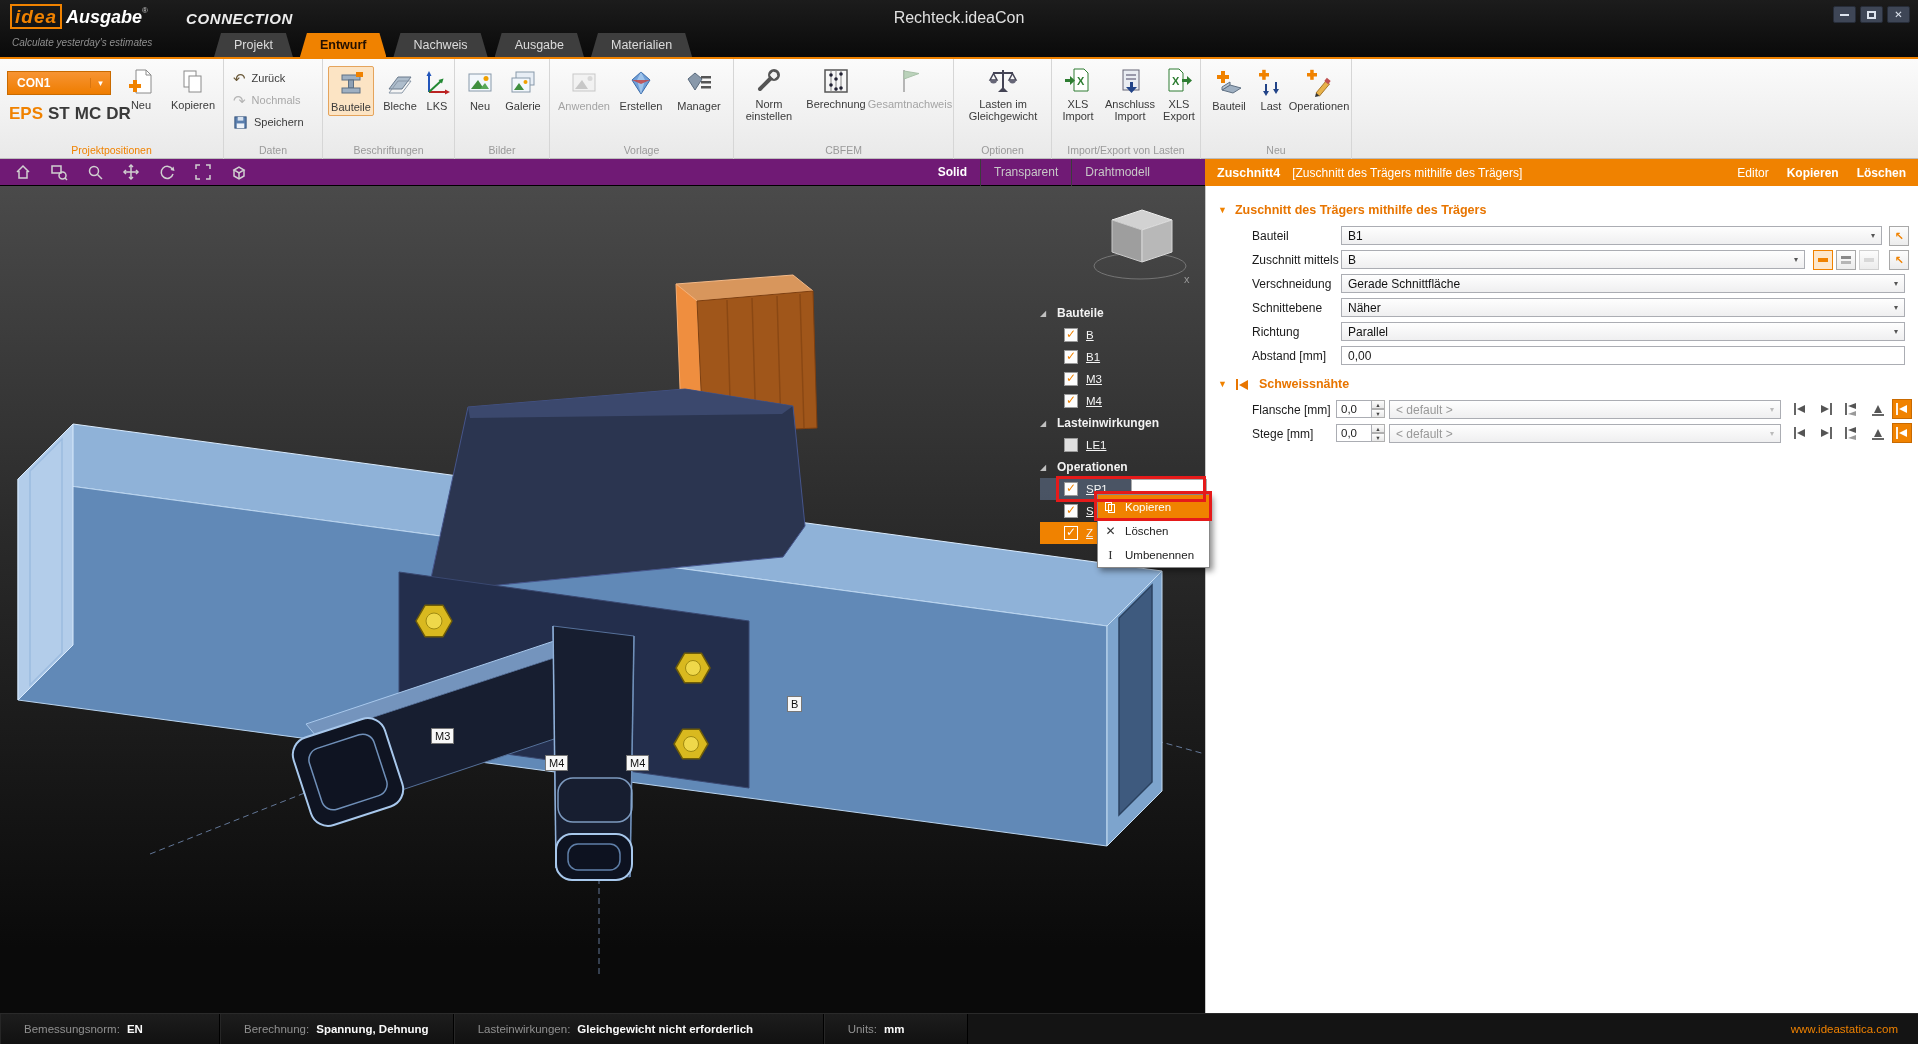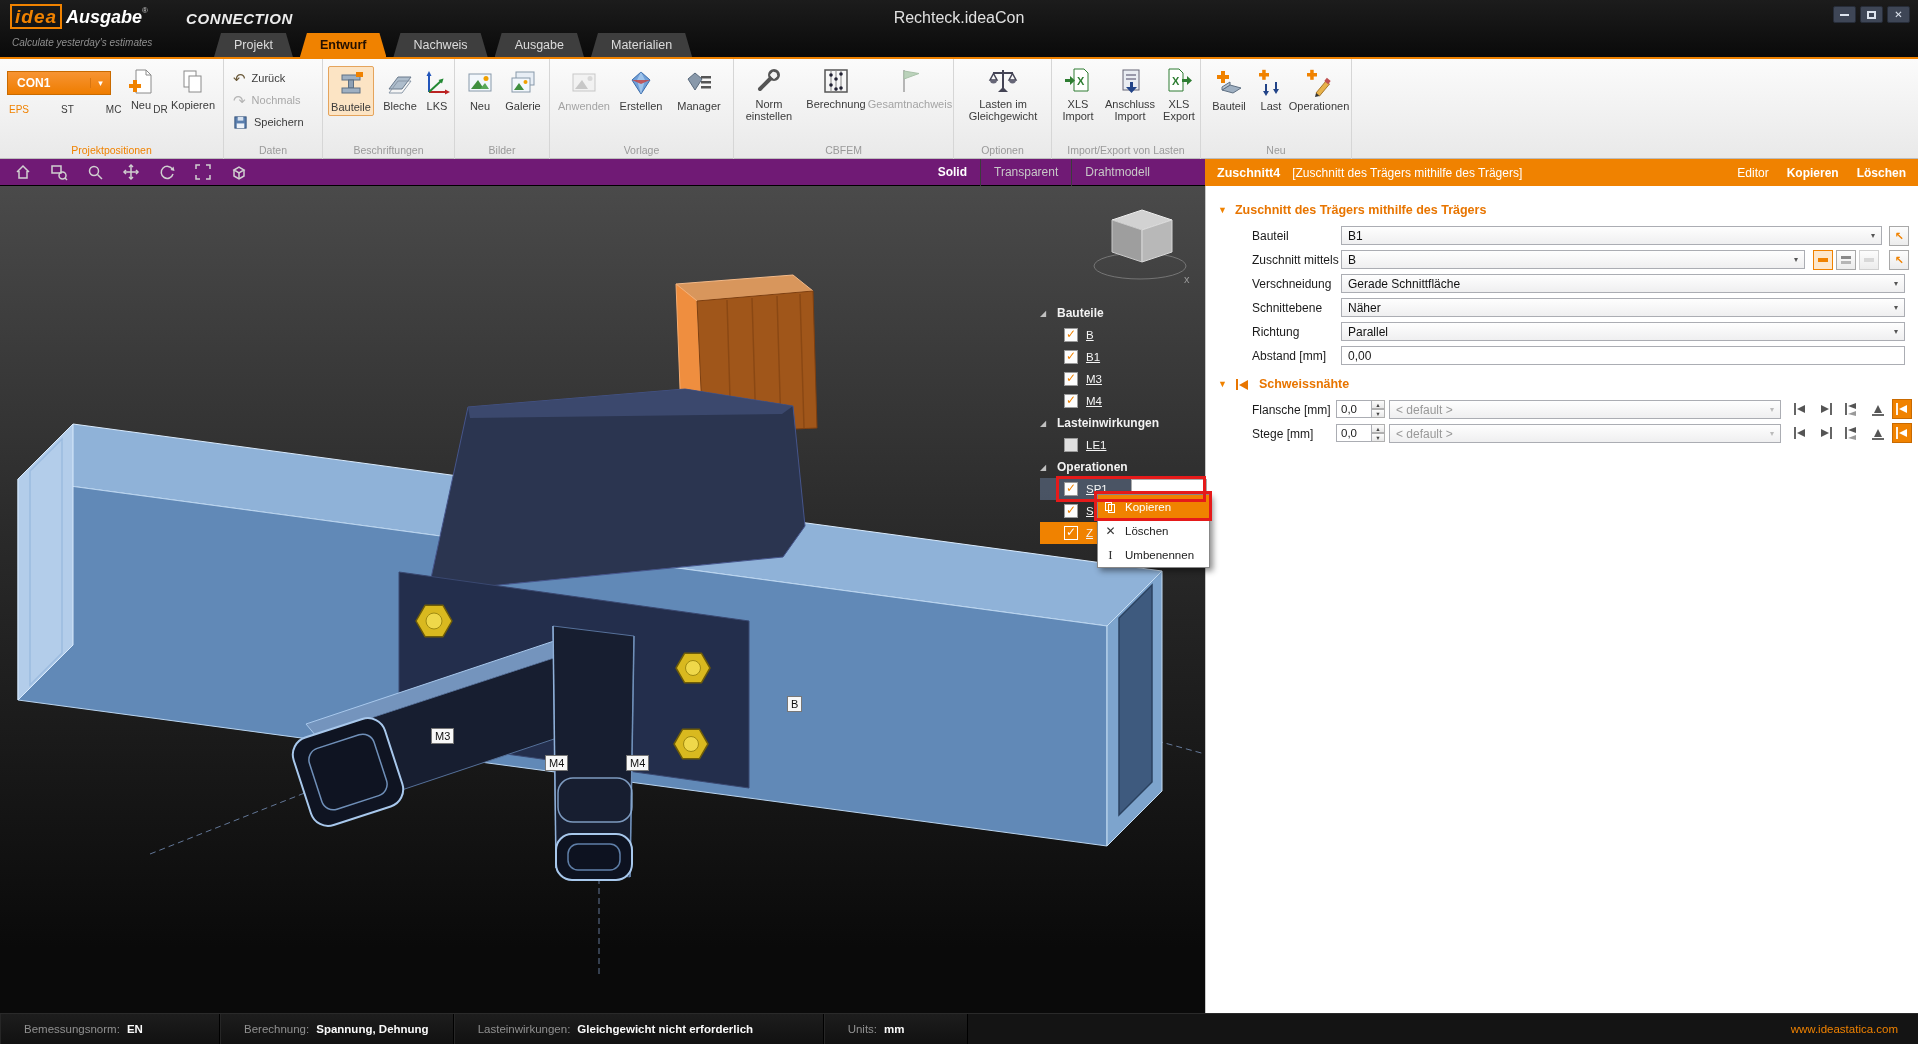--- a/index.html
+++ b/index.html
@@ -28,21 +28,21 @@
   .rgroup { position:absolute; top:0; height:100px; border-right:1px solid #d6d6d6; }
   .glabel { position:absolute; bottom:3px; left:0; right:0; text-align:center; font-size:10.5px; color:#9a9a9a; white-space:nowrap; }
   .glabel.accent { color:#f08200; }
   .bb { position:absolute; display:flex; flex-direction:column; align-items:center; gap:2px; font-size:11px; color:#3a3a3a; text-align:center; line-height:1.12; cursor:default; }
   .bb .ic { width:30px; height:30px; }
   .bb.sel { background:#fce4c4; border:1px solid #e5a45c; border-radius:2px; padding:2px; }
   .bb.dis { color:#a4a4a4; }
   .bb.dis .ic { opacity:.5; }
   .con-select { position:absolute; left:7px; top:12px; width:104px; height:24px; background:linear-gradient(#f79433,#ef7d00); border:1px solid #c96a00; color:#fff; font-weight:bold; font-size:12px; display:flex; align-items:center; padding-left:9px; }
   .con-arrow { margin-left:auto; width:20px; text-align:center; border-left:1px solid #d87510; font-size:9px; }
-  .modes { position:absolute; left:9px; top:45px; display:flex; gap:32px; font-size:10px; font-weight:normal; color:#3a3a3a; }
+  .modes { position:absolute; left:9px; top:45px; display:flex; gap:5px; font-size:17px; font-weight:bold; color:#3a3a3a; }
   .mode.accent { color:#f08200; }
   .sb { position:absolute; left:9px; display:flex; align-items:center; gap:6px; font-size:11px; color:#3a3a3a; height:18px; white-space:nowrap; }
   .sb.dis { color:#a8a8a8; }
   .undo-g { font-size:15px; color:#6b5a3a; line-height:1; }
   .redo-g { font-size:15px; color:#b5b5b5; line-height:1; }
 
   
   .vp-header { position:absolute; top:159px; left:0; width:1205px; height:27px; background:#701a75; border-bottom:1px solid #000; display:flex; align-items:center; padding:0 16px 0 10px; }
   .vpi { width:26px; height:22px; display:flex; align-items:center; justify-content:center; margin-right:10px; }
   .vmodes { margin-left:auto; display:flex; height:100%; align-items:center; padding-right:26px; }

